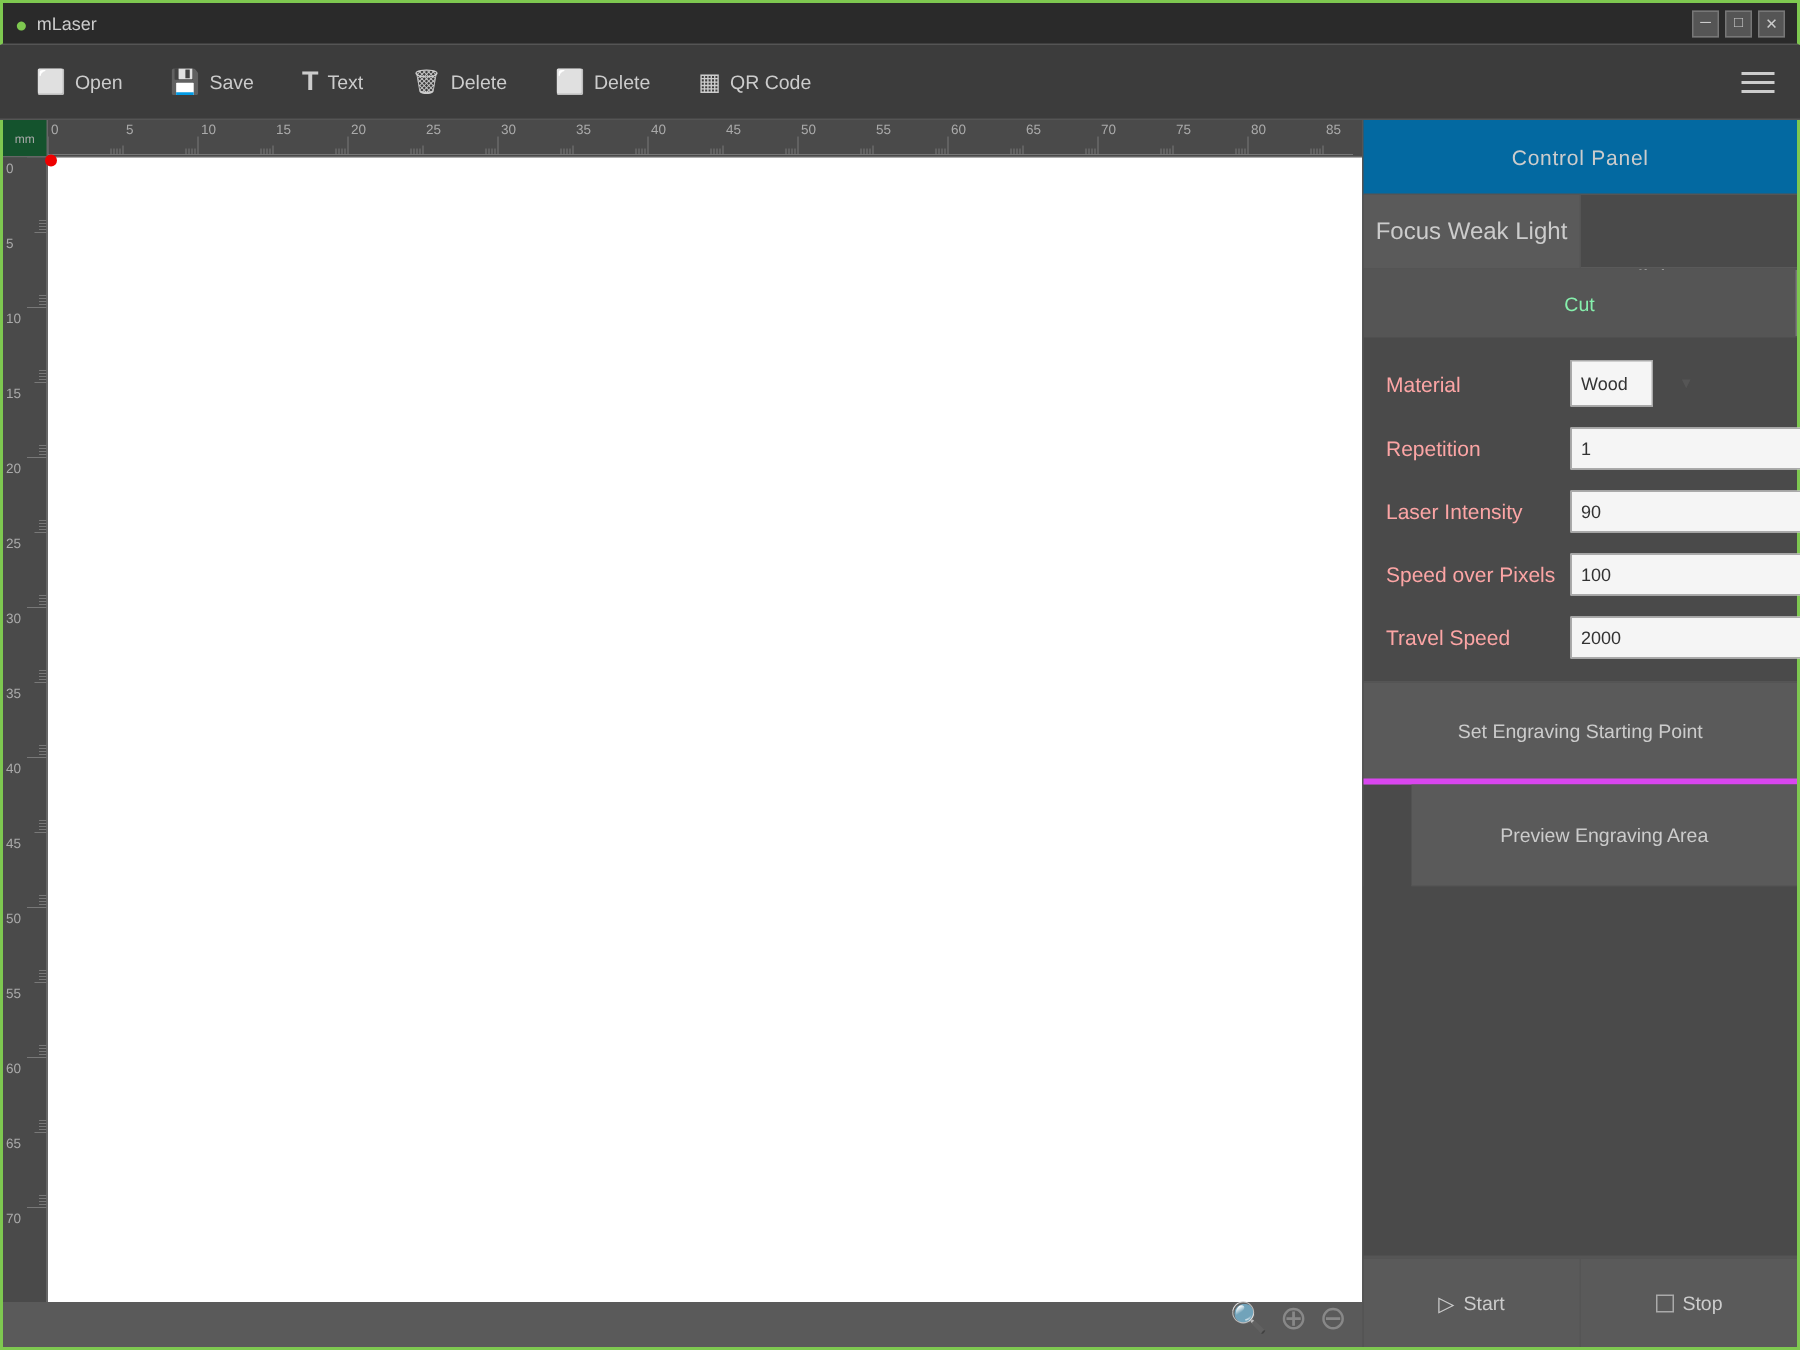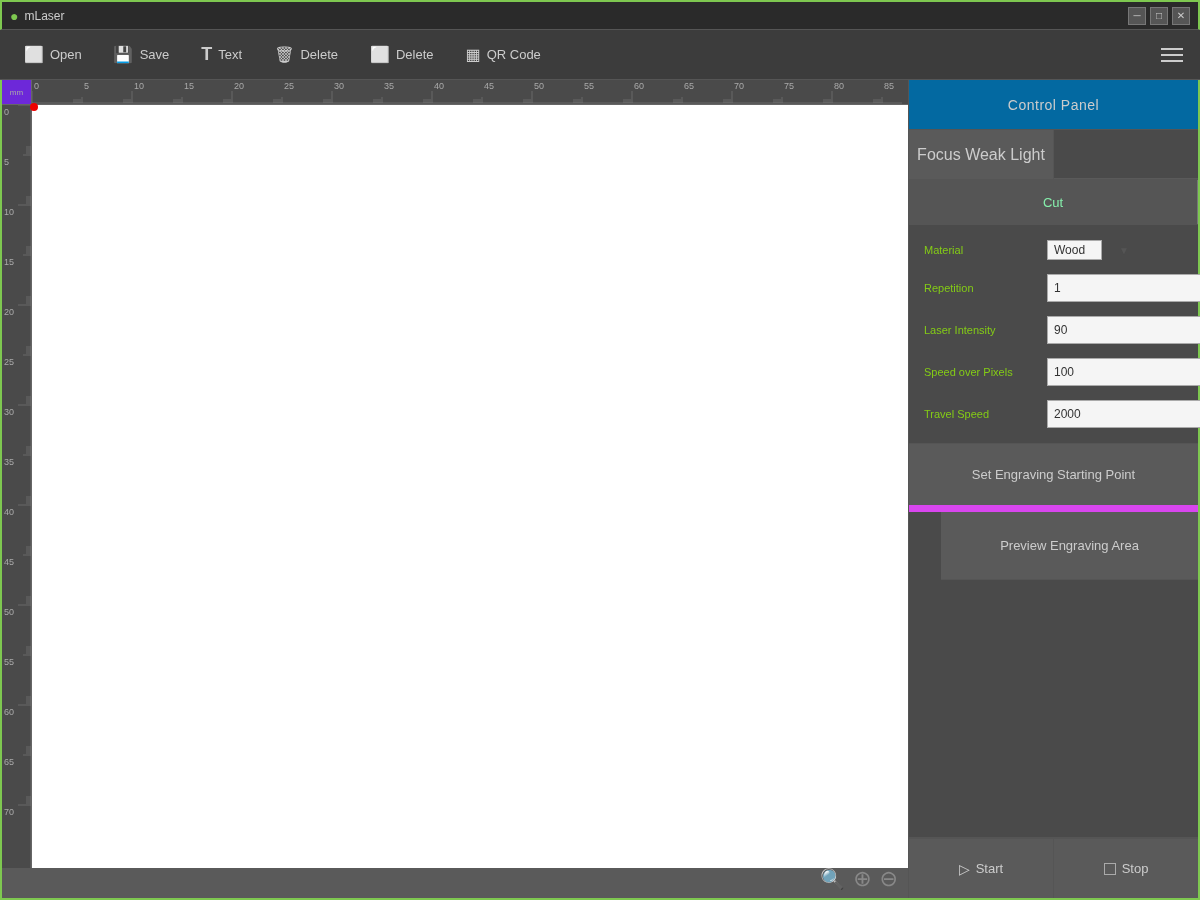--- a/index.html
+++ b/index.html
@@ -134,21 +134,21 @@
       background: #4a4a4a;
       border-right: 1px solid #666;
       overflow: hidden;
     }
     .ruler-corner {
       position: absolute;
       top: 0;
       left: 0;
       width: 30px;
       height: 25px;
-      background: #6d28d9;
+      background: #14532d;
       border-bottom: 1px solid #666;
       border-right: 1px solid #666;
       display: flex;
       align-items: center;
       justify-content: center;
       font-size: 8px;
       color: #aaa;
     }
 
     #drawing-canvas {
@@ -257,42 +257,42 @@
       gap: 14px;
       border-bottom: 1px solid #555;
     }
     .setting-row {
       display: flex;
       align-items: center;
       gap: 8px;
     }
     .setting-label {
       width: 115px;
-      color: #84cc16;
-      font-size: 11px;
+      color: #fca5a5;
+      font-size: 14px;
       flex-shrink: 0;
     }
     .setting-input {
       flex: 1;
       height: 28px;
       background: #f5f5f5;
       border: 1px solid #aaa;
       padding: 0 6px;
       font-size: 12px;
       color: #333;
     }
     .setting-unit {
       color: #ccc;
       font-size: 12px;
       width: 40px;
       text-align: left;
     }
     .material-select {
       flex: 1;
-      height: 20px;
+      height: 31px;
       background: #f5f5f5;
       border: 1px solid #aaa;
       padding: 0 6px;
       font-size: 12px;
       color: #333;
       appearance: none;
       -webkit-appearance: none;
       position: relative;
     }
     .select-wrapper {
@@ -681,21 +681,21 @@
       </div>
 
       <div class="setting-row">
         <span class="setting-label">Travel Speed</span>
         <input class="setting-input" type="text" value="2000" style="">
 
       </div>
 
     </div>
 
-    <button class="engrave-action-btn" style="border-bottom: 7px solid #d946ef;">
+    <button class="engrave-action-btn" style="border-bottom: 4px solid #d946ef;">
       <span>Set Engraving Starting Point</span>
     </button>
 
     <button class="engrave-action-btn" style="border-bottom: 1px solid #555; margin-left: 32px;">
       <span>Preview Engraving Area</span>
     </button>
 
     <div id="panel-spacer"></div>
 
     <div id="start-stop-area">

